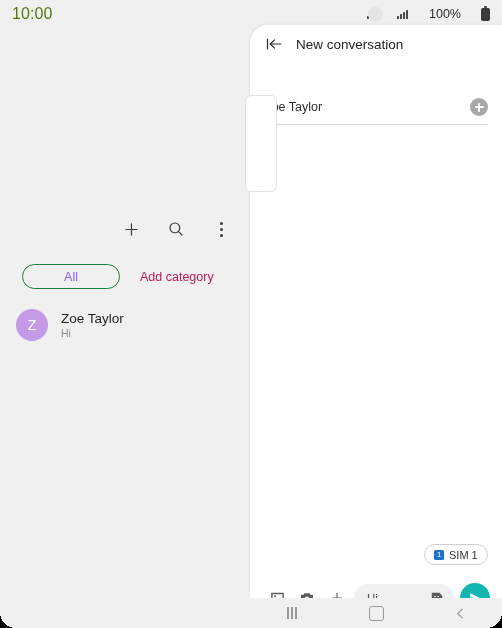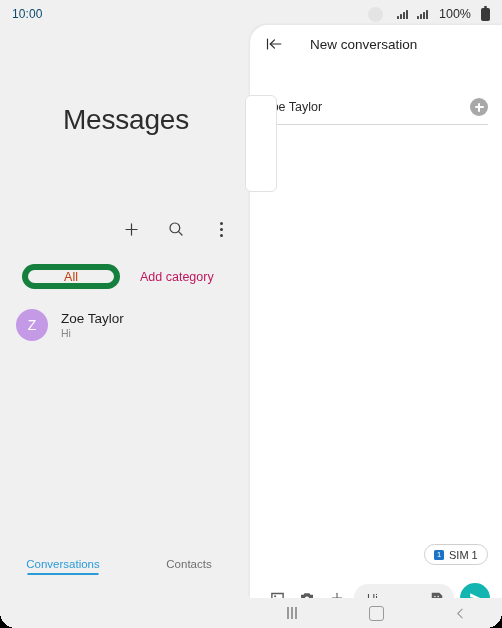--- a/index.html
+++ b/index.html
@@ -31,28 +31,28 @@
     height: 28px;
     display: flex;
     align-items: center;
     justify-content: space-between;
     padding: 0 12px;
     box-sizing: border-box;
     z-index: 40;
     pointer-events: none;
   }
   #status-time {
-    font-size: 12px;
-    color: #0c4a6e;
+    font-size: 16px;
+    color: #4d7c0f;
     letter-spacing: .1px;
   }
   #status-right {
     display: flex;
     align-items: center;
-    gap: 9px;
+    gap: 19px;
     font-size: 12px;
     color: #2b2b2b;
   }
   .sig {
     display: inline-flex;
     align-items: flex-end;
     gap: 1px;
     height: 10px;
   }
   .sig i {
@@ -135,27 +135,27 @@
     position: absolute;
     top: 264px;
     left: 22px;
     display: flex;
     align-items: center;
     gap: 20px;
   }
   #chip-all {
     width: 98px;
     height: 25px;
-    border: 6px solid #15803d;
+    border: 1px solid #15803d;
     border-radius: 14px;
     display: flex;
     align-items: center;
     justify-content: center;
     font-size: 12.5px;
-    color: #c2410c;
+    color: #8b5cf6;
     background: transparent;
     box-sizing: border-box;
   }
   #add-category {
     font-size: 12.5px;
     color: #be185d;
   }
 
   #conversation-list {
     position: absolute;
@@ -219,21 +219,21 @@
     background: #ffffff;
     border-top-left-radius: 18px;
     z-index: 20;
     box-shadow: -1px -1px 3px rgba(0,0,0,0.05);
   }
   #nc-header {
     position: absolute;
     top: 12px; left: 16px;
     display: flex;
     align-items: flex-start;
-    gap: 27px;
+    gap: 13px;
   }
   #nc-title {
     font-size: 13.5px;
     color: #222;
   }
   .back-to-list-icon {
     display: flex; align-items: center;
     color: #2c2c2c;
   }
 
@@ -385,21 +385,20 @@
     -webkit-mask: radial-gradient(circle 16px at 0 0, transparent 0 16px, #000 16px);
             mask: radial-gradient(circle 16px at 0 0, transparent 0 16px, #000 16px);}
 </style>
 </head>
 <body>
 
 <div id="device">
 
   <div id="left-pane">
 
-    <div id="messages-title">Messages</div>
 
     <div id="list-actions">
       <div class="act-btn">
         <svg width="19" height="19" viewBox="0 0 24 24" fill="none" stroke="currentColor" stroke-width="1.5" stroke-linecap="round">
           <line x1="12" y1="5" x2="12" y2="19"></line>
             <line x1="5" y1="12" x2="19" y2="12"></line>
         </svg>
       </div>
       <div class="act-btn">
         <svg width="18" height="18" viewBox="0 0 24 24" fill="none" stroke="currentColor" stroke-width="1.6" stroke-linecap="round">
@@ -424,24 +423,20 @@
         <div class="avatar" style="background: rgb(196, 154, 230);">
           <span>Z</span>
         </div>
         <div class="conv-text">
           <div class="conv-name">Zoe Taylor</div>
           <div class="conv-snippet">Hi</div>
         </div>
       </div>
     </div>
 
-    <div id="bottom-tabs">
-      <div class="tab active" style="color: rgb(43, 155, 216);">Conversations</div>
-      <div class="tab">Contacts</div>
-    </div>
   </div>
 
   <div id="offscreen-panel"></div>
 
   <div id="right-pane">
 
     <div id="nc-header">
       <div class="back-to-list-icon">
         <svg width="17" height="14" viewBox="0 0 24 20" fill="none" stroke="currentColor" stroke-width="1.7" stroke-linecap="round" stroke-linejoin="round">
           <line x1="2" y1="3" x2="2" y2="17"></line>

